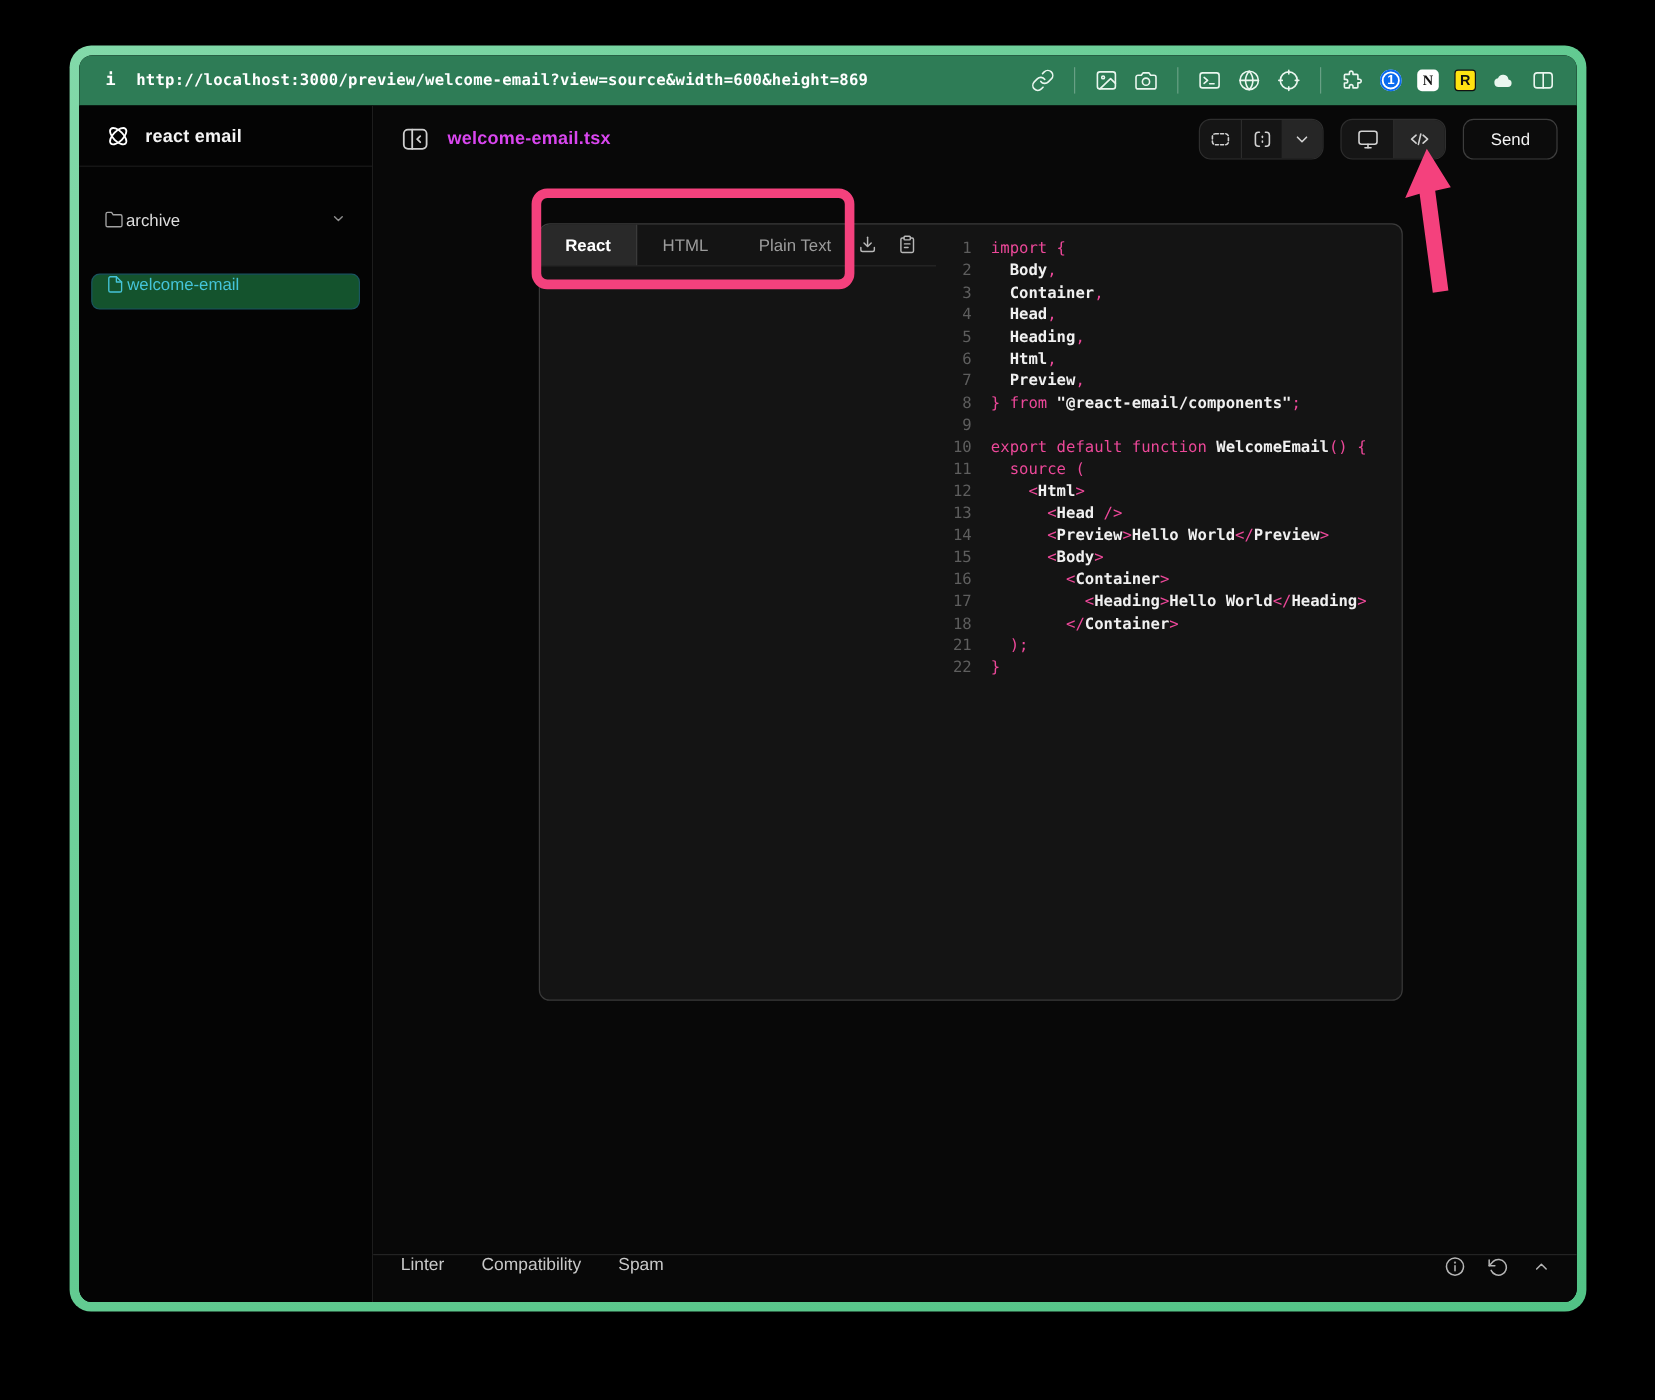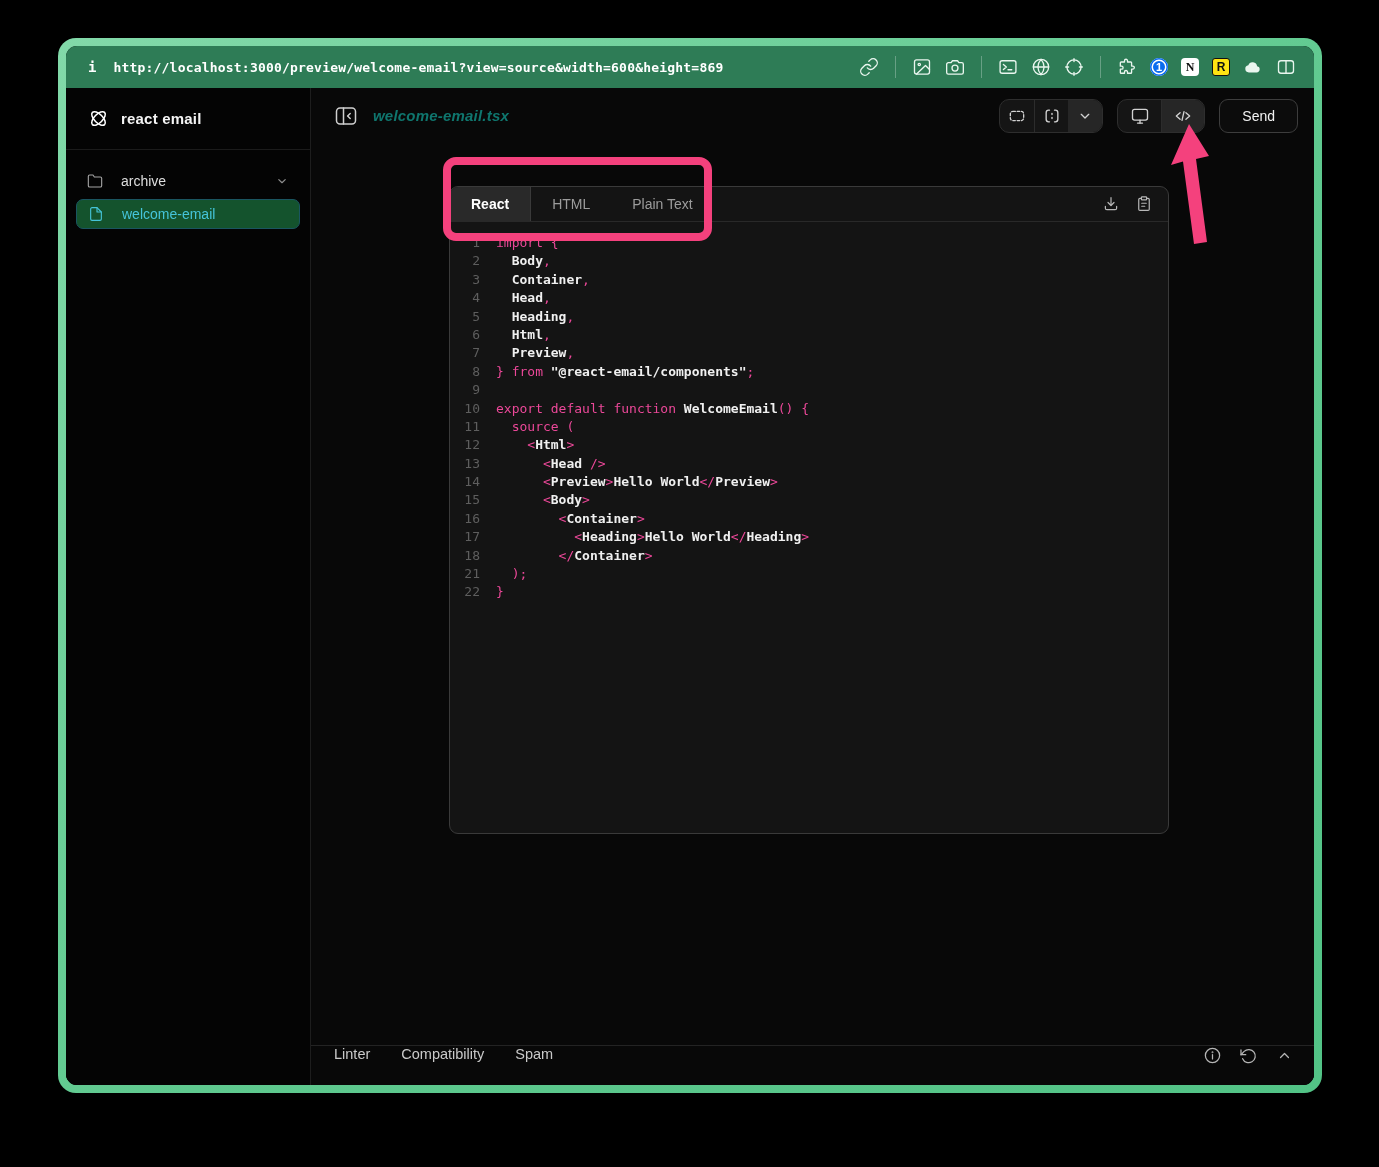--- a/index.html
+++ b/index.html
@@ -24,52 +24,52 @@
   .bar-sep { width:1px; height:22px; background:rgba(255,255,255,.28); margin:0 3px; }
   .bicon { width:20px; height:20px; color:#eaf6ef; display:flex; align-items:center; justify-content:center; cursor:pointer; }
   .bicon svg { display:block; width:20px; height:20px; fill:none; stroke:currentColor; stroke-width:1.6; stroke-linecap:round; stroke-linejoin:round; }
   .badge { width:18px; height:18px; display:flex; align-items:center; justify-content:center; font-weight:bold; cursor:pointer; }
   .badge-1p { border-radius:50%; background:#0a6bef; color:#fff; font-size:11px; box-shadow:inset 0 0 0 1.5px #0a6bef, inset 0 0 0 3px #fff; }
   .badge-notion { border-radius:4px; background:#fff; color:#111; font-size:12px; font-family:"Liberation Serif",serif; }
   .badge-r { border-radius:3px; background:#ffe312; color:#111; font-size:12px; border:1.5px solid #111; }
   
   .app { flex:1; display:flex; min-height:0; background:#060606; }
   .sidebar { width:245px; flex:none; background:#040404; border-right:1px solid #1d1d1d; display:flex; flex-direction:column; }
-  .sidebar-header { height:62px; flex:none; display:flex; align-items:center; gap:11px; padding:16px 21px; border-bottom:1px solid #1b1b1b; }
+  .sidebar-header { height:51px; flex:none; display:flex; align-items:center; gap:11px; padding:16px 21px; border-bottom:1px solid #1b1b1b; }
   .logo-icon { width:23px; height:23px; color:#fff; }
   .logo-icon svg { display:block; width:23px; height:23px; fill:none; stroke:currentColor; stroke-width:1.6; }
   .logo-text { color:#f4f4f4; font-size:15px; font-weight:600; letter-spacing:.2px; }
   .sidebar-nav { padding:16px 10px; display:flex; flex-direction:column; gap:3px; }
-  .nav-row { height:30px; display:flex; align-items:center; gap:18px; padding:0 11px; font-size:14px; color:#dedede; border-radius:7px; cursor:pointer; }
+  .nav-row { height:30px; display:flex; gap:2px; padding:0 11px; font-size:14px; color:#dedede; border-radius:7px; cursor:pointer;margin-top:20px; }
   .nav-row .nicon { width:16px; height:16px; color:#a3a3a3; flex:none; }
   .nav-row .nicon svg { display:block; width:16px; height:16px; fill:none; stroke:currentColor; stroke-width:1.7; stroke-linecap:round; stroke-linejoin:round; }
   .nav-row .chev { margin-left:auto; width:14px; height:14px; color:#8f8f8f; }
   .nav-row .chev svg { display:block; width:14px; height:14px; fill:none; stroke:currentColor; stroke-width:2; stroke-linecap:round; stroke-linejoin:round; }
   .nav-row.selected { background:#14532d; border:1px solid #1a5560; color:#45c4d9; font-weight:500; }
   .nav-row.selected .nicon { color:#45c4d9; }
   
   .main { flex:1; display:flex; flex-direction:column; min-width:0; background:#080808; }
   .main-header { height:55px; flex:none; display:flex; align-items:center; padding:0 16px 0 20px; }
   .collapse-btn { width:30px; height:30px; display:flex; align-items:center; justify-content:center; color:#cfcfcf; cursor:pointer; }
   .collapse-btn svg { display:block; width:24px; height:24px; fill:none; stroke:currentColor; stroke-width:1.5; stroke-linecap:round; stroke-linejoin:round; }
-  .doc-title { margin-left:12px; color:#0f766e; font-size:15px; font-weight:700; letter-spacing:.2px;font-style:italic; }
+  .doc-title { margin-left:12px; color:#d946ef; font-size:15px; font-weight:700; letter-spacing:.2px; }
   .header-spacer { flex:1; }
   .seg-group { display:flex; align-items:stretch; height:34px; background:#151515; border:1px solid #2e2e2e; border-radius:10px; overflow:hidden; }
   .seg { width:34px; display:flex; align-items:center; justify-content:center; color:#d2d2d2; cursor:pointer; }
   .seg.wide { width:43px; }
   .seg.divided { border-left:1px solid #2c2c2c; }
   .seg.lit { background:#262626; }
   .seg svg { display:block; width:20px; height:20px; fill:none; stroke:currentColor; stroke-width:1.6; stroke-linecap:round; stroke-linejoin:round; }
   .gap14 { width:14px; flex:none; }
   .send-btn { height:34px; padding:0 22px; background:#0c0c0c; border:1px solid #3d3d3d; border-radius:9px;
     color:#f2f2f2; font-size:14px; font-weight:500; font-family:inherit; cursor:pointer; }
   
   .content { flex:1; position:relative; min-height:0; }
   .code-panel { position:absolute; left:138px; top:43px; width:720px; height:648px; background:#141414;
-    border:1px solid #3a3a3a; border-radius:9px; display:flex; flex-direction:column; overflow:hidden; }
+    border:1px solid #3a3a3a; border-radius:9px; display:flex; flex-direction:row; overflow:hidden; }
   .panel-header { height:35px; flex:none; display:flex; align-items:stretch; border-bottom:1px solid #292929; }
   .ptab { padding:0 21px; display:flex; align-items:center; font-size:14px; color:#9c9c9c; cursor:pointer; }
   .ptab.active { background:#292929; color:#fff; font-weight:700; border-right:1px solid #3a3a3a; }
   .panel-actions { margin-left:auto; display:flex; align-items:center; gap:15px; padding-right:15px; }
   .pa-icon { width:18px; height:18px; color:#b8b8b8; cursor:pointer; }
   .pa-icon svg { display:block; width:18px; height:18px; fill:none; stroke:currentColor; stroke-width:1.6; stroke-linecap:round; stroke-linejoin:round; }
   .code-wrap { flex:1; padding-top:12px; font-family:"DejaVu Sans Mono",monospace; font-size:13px; overflow:hidden; }
   .code-line { display:flex; height:18.4px; line-height:18.4px; }
   .ln { width:30px; flex:none; text-align:right; color:#5e5e5e; padding-right:0; }
   .lc { white-space:pre; padding-left:16px; }

